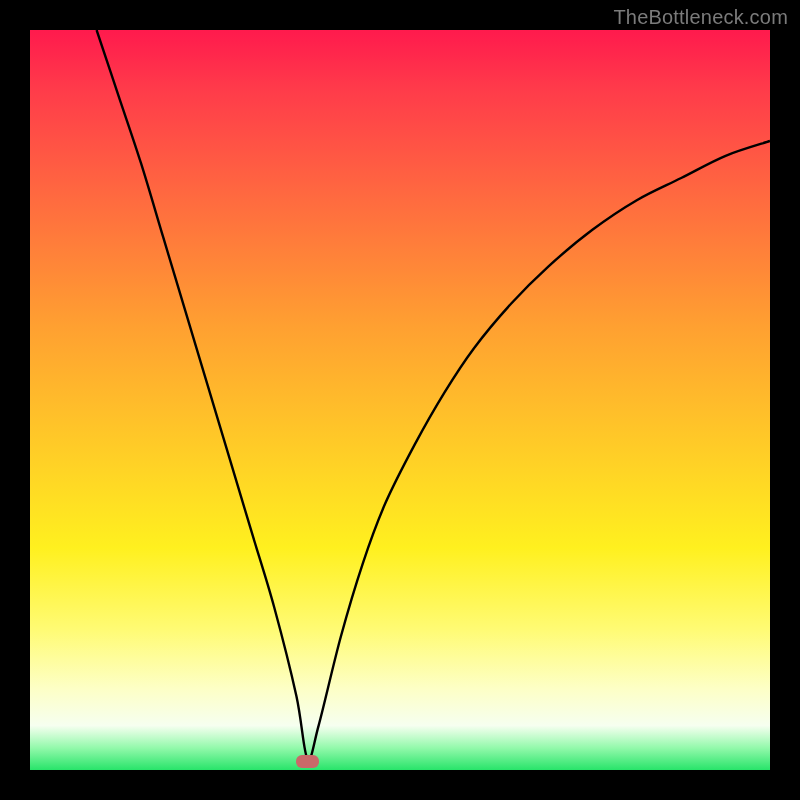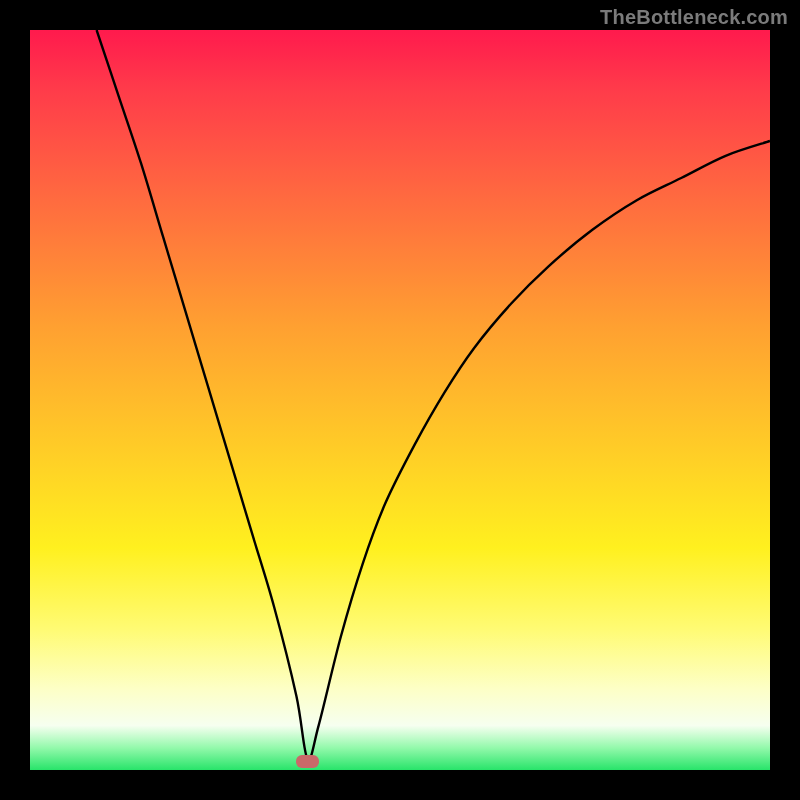--- a/index.html
+++ b/index.html
@@ -8,21 +8,20 @@
     width: 800px;
     height: 800px;
     background: #000;
     font-family: Arial, Helvetica, sans-serif;
   }
   .frame {
     position: relative;
     width: 800px;
     height: 800px;
     background: #000;
-    font-weight: bold;
   }
   .plot-area {
     position: absolute;
     left: 30px;
     top: 30px;
     width: 740px;
     height: 740px;
     
     background: linear-gradient(
       to bottom,

